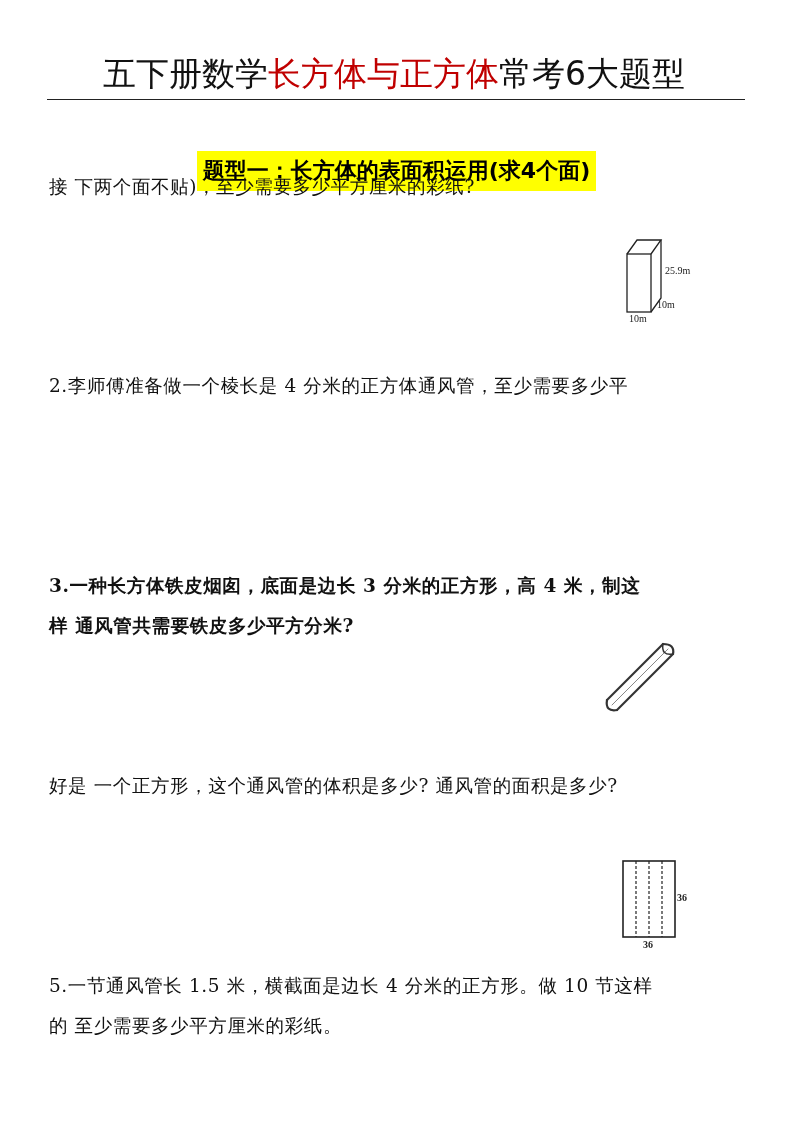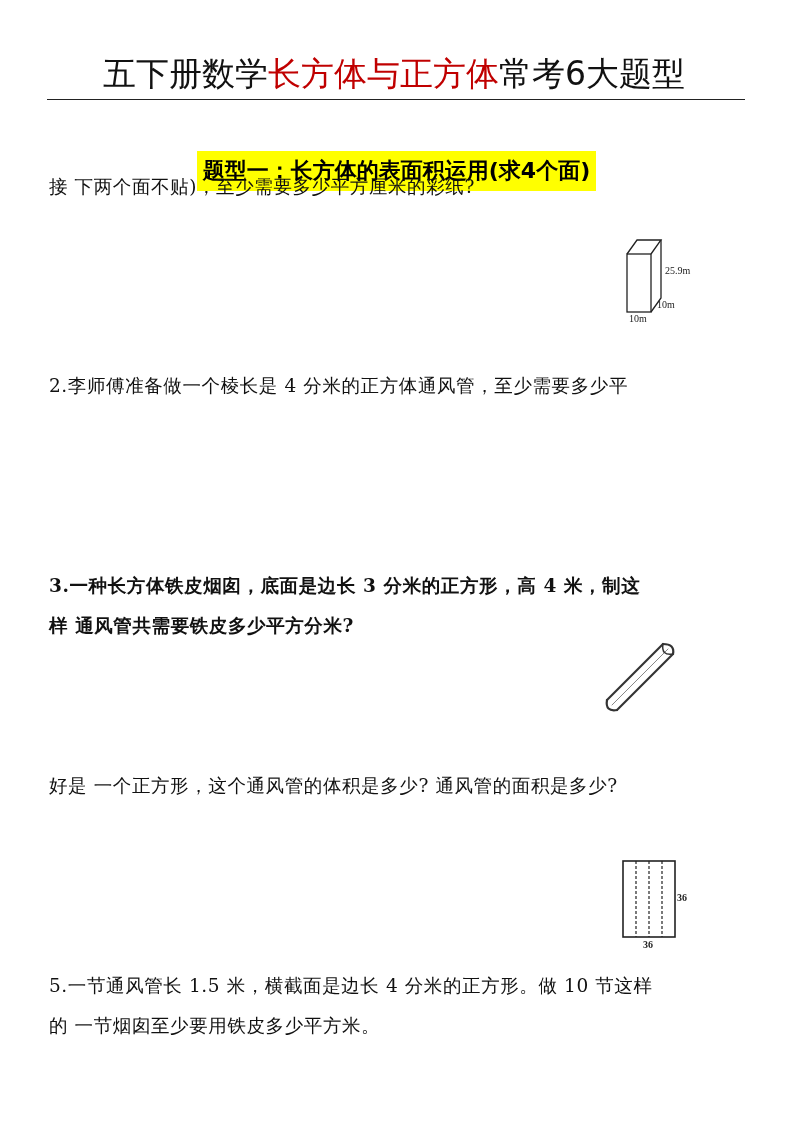--- a/index.html
+++ b/index.html
@@ -85,14 +85,14 @@
     <line x1="21" y1="6" x2="21" y2="82"></line>
     <line x1="34" y1="6" x2="34" y2="82"></line>
     <line x1="47" y1="6" x2="47" y2="82"></line>
   </g>
   <text x="62" y="46" font-size="10" font-weight="bold" font-family="Liberation Serif, serif" fill="#222">36</text>
   <text x="28" y="93" font-size="10" font-weight="bold" font-family="Liberation Serif, serif" fill="#222">36</text>
 </svg>
 
 <div class="q" style="top:966px;">
   <div>5.一节通风管长 1.5 米，横截面是边长 4 分米的正方形。做 10 节这样</div>
-  <div>的 一节烟囱至少要用铁皮多少平方米。</div>
+  <div>的 至少需要多少平方厘米的彩纸。</div>
 </div>
 
 </body></html>

